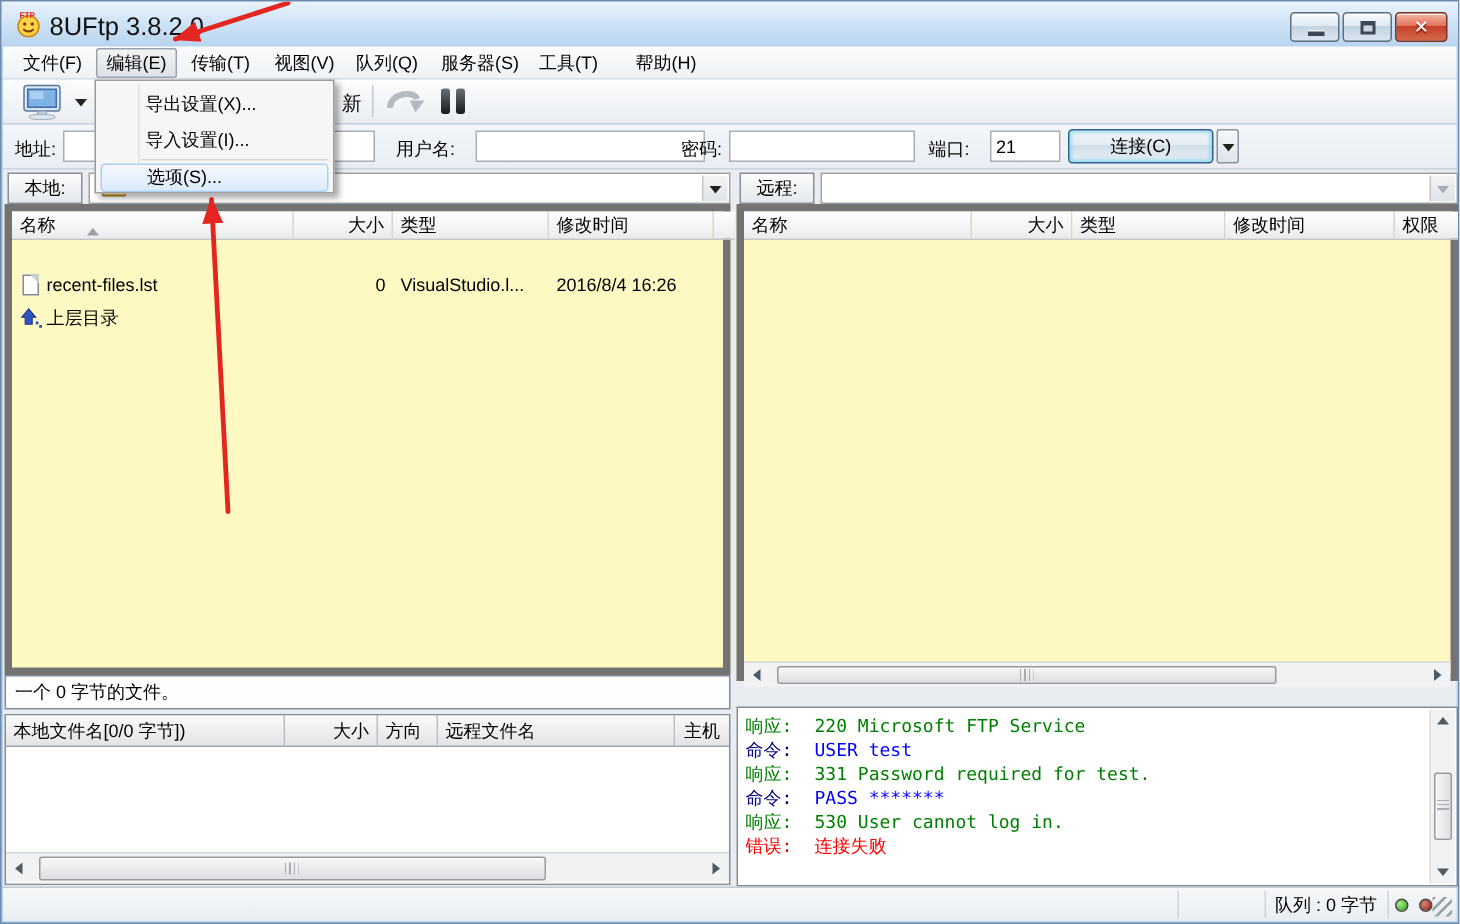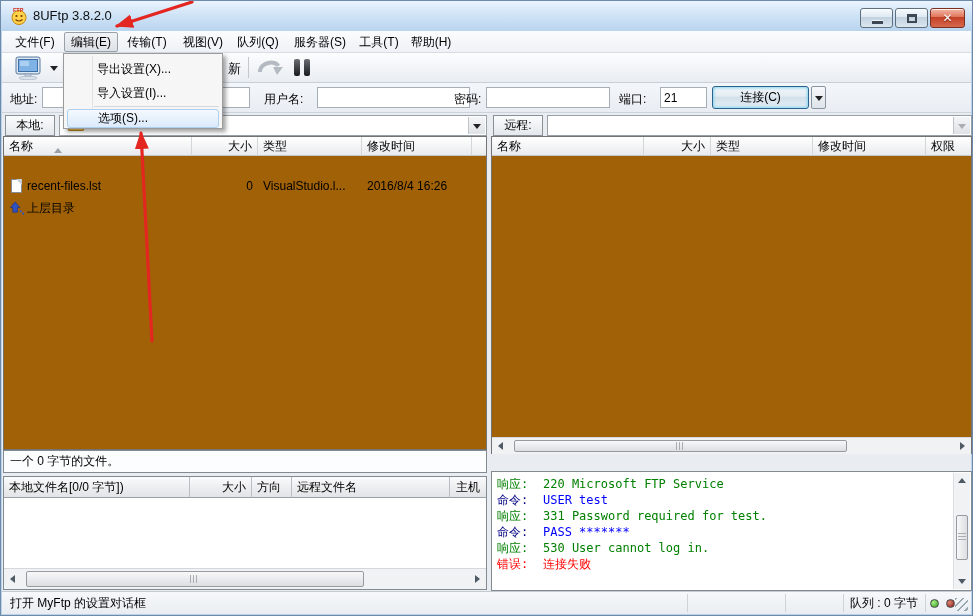--- a/index.html
+++ b/index.html
@@ -8,21 +8,21 @@
     position:relative; width:973px; height:616px; overflow:hidden;
     font-family:"Liberation Sans","DejaVu Sans",sans-serif; font-size:12px; color:#000;
     background:#b9d3ec; border:1px solid #6e8aa8;
     -webkit-user-select:none; user-select:none;
   }
 
   
   .titlebar { position:absolute; left:0; top:0; width:100%; height:30px;
     background:linear-gradient(#eaf4fd,#cfe3f6 48%,#b9d4ee); }
   .app-icon { position:absolute; left:9px; top:6px; width:18px; height:18px; }
-  .title-text { position:absolute; left:32px; top:7px; font-size:13px; color:#111; }
+  .title-text { position:absolute; left:32px; top:7px; font-size:17px; color:#111; }
   .win-btn { position:absolute; top:7px; width:33px; height:20px; border:1px solid #5f6f7d;
     border-radius:3px; background:linear-gradient(#f7fbfe,#dee9f2 45%,#c2d2e0 46%,#dbe6ef);
     box-shadow:inset 0 1px 0 rgba(255,255,255,.8); }
   #btn-min { right:79px; } #btn-max { right:44px; }
   #btn-close { right:7px; width:35px; border-color:#7c3020;
     background:linear-gradient(#f3b7a7,#e0745b 45%,#c44026 46%,#d6684d); }
   .glyph-min { position:absolute; left:11px; top:12px; width:11px; height:3px; background:#3d4854;
     box-shadow:0 -1px 0 rgba(255,255,255,.7); }
   .glyph-max { position:absolute; left:11px; top:5px; width:10px; height:9px;
     border:2px solid #3d4854; border-top-width:3px; background:transparent; }
@@ -68,21 +68,21 @@
   
   .main-face { position:absolute; left:1px; right:1px; top:112px; height:478px; background:#e9edf2; }
   .tab-btn { position:absolute; left:2px; top:0; width:50px; height:21px; border:1px solid #8a9097;
     background:linear-gradient(#fbfcfd,#e4e8ec); text-align:center; line-height:19px; }
   .combo { position:absolute; top:0; height:21px; border:1px solid #9aa0a8; background:#fff; }
   .combo-arrow { position:absolute; right:1px; top:1px; width:17px; height:17px;
     background:linear-gradient(#f4f5f7,#dfe2e6); border-left:1px solid #c0c4c9; }
   .combo-arrow .tri { position:absolute; left:4px; top:7px; width:0; height:0;
     border:4px solid transparent; border-top:5px solid #222; }
   .combo-arrow.disabled .tri { border-top-color:#a8adb3; }
-  .listbox { position:absolute; left:0; right:0; border:1px solid #737373; background:#a16207; }
+  .listbox { position:absolute; left:0; right:0; border:5px solid #737373; background:#fef9c3; }
   .hcell { position:absolute; top:0; height:19px; line-height:18px; padding:0 5px;
     background:linear-gradient(#ffffff,#f2f3f4 60%,#e9ebed);
     border-right:1px solid #d3d6da; border-bottom:1px solid #c3c7cc; overflow:hidden; }
   .hcell.r { text-align:right; }
   .sort-asc { position:absolute; left:50px; top:7px; width:0; height:0;
     border:4px solid transparent; border-bottom:5px solid #9aa0a6; }
   .file-row { position:absolute; left:1px; right:1px; height:18px; line-height:18px; }
   .row-name { position:absolute; left:22px; top:0; }
   .cell-size { position:absolute; left:188px; width:60px; text-align:right; top:0; }
   .cell-type { position:absolute; left:258px; top:0; }
@@ -201,21 +201,21 @@
   </div>
 
   <div class="menubar">
     <div class="menu-item" style="left:8px;width:50px;">文件(F)</div>
     <div class="menu-item active" style="left:62px;width:54px;">编辑(E)</div>
     <div class="menu-item" style="left:120px;width:50px;">传输(T)</div>
     <div class="menu-item" style="left:176px;width:50px;">视图(V)</div>
     <div class="menu-item" style="left:230px;width:52px;">队列(Q)</div>
     <div class="menu-item" style="left:286px;width:64px;">服务器(S)</div>
     <div class="menu-item" style="left:354px;width:46px;">工具(T)</div>
-    <div class="menu-item" style="left:404px;width:50px;">帮助(H)</div>
+    <div class="menu-item" style="left:417px;width:50px;">帮助(H)</div>
   </div>
 
   <div class="toolbar">
     <div class="tb-computer">
       <svg width="34" height="24" viewBox="0 0 34 24">
         <rect x="4" y="1" width="24" height="17" rx="2" fill="#dbe6f2" stroke="#5a7aa0"></rect>
         <rect x="6.5" y="3.5" width="19" height="12" fill="#7fb2e5" stroke="#3f6ea6"></rect>
         <rect x="8" y="5" width="9" height="5" fill="#b5d6f4" opacity="0.8"></rect>
         <rect x="13" y="18" width="6" height="2.5" fill="#c2cede" stroke="#8396ab" stroke-width="0.6"></rect>
         <ellipse cx="16" cy="22" rx="9" ry="1.8" fill="#dbe3ec" stroke="#9aa8b8" stroke-width="0.6"></ellipse>
@@ -331,21 +331,20 @@
     <div class="log-line response" style="top:68px;"><span class="log-label">响应:</span><span class="log-text">530 User cannot log in.</span></div>
     <div class="log-line error" style="top:84px;"><span class="log-label">错误:</span><span class="log-text">连接失败</span></div>
     <div class="vscroll">
       <div class="vs-btn up"></div>
       <div class="vs-btn down"></div>
       <div class="v-thumb" style="top:42px;height:45px;"></div>
     </div>
   </div>
 
   <div class="statusbar">
-    <div class="sb-pane" style="left:2px;width:684px;">打开 MyFtp 的设置对话框</div>
     <div class="sb-pane" style="left:686px;width:98px;"></div>
     <div class="sb-pane" style="left:784px;width:58px;"></div>
     <div class="sb-pane" style="left:842px;width:82px;">队列 : 0 字节</div>
     <span class="led led-green"></span>
     <span class="led led-red"></span>
     <div class="resize-grip"></div>
   </div>
 
   <div id="edit-menu">
     <div class="popup-gutter"></div>

